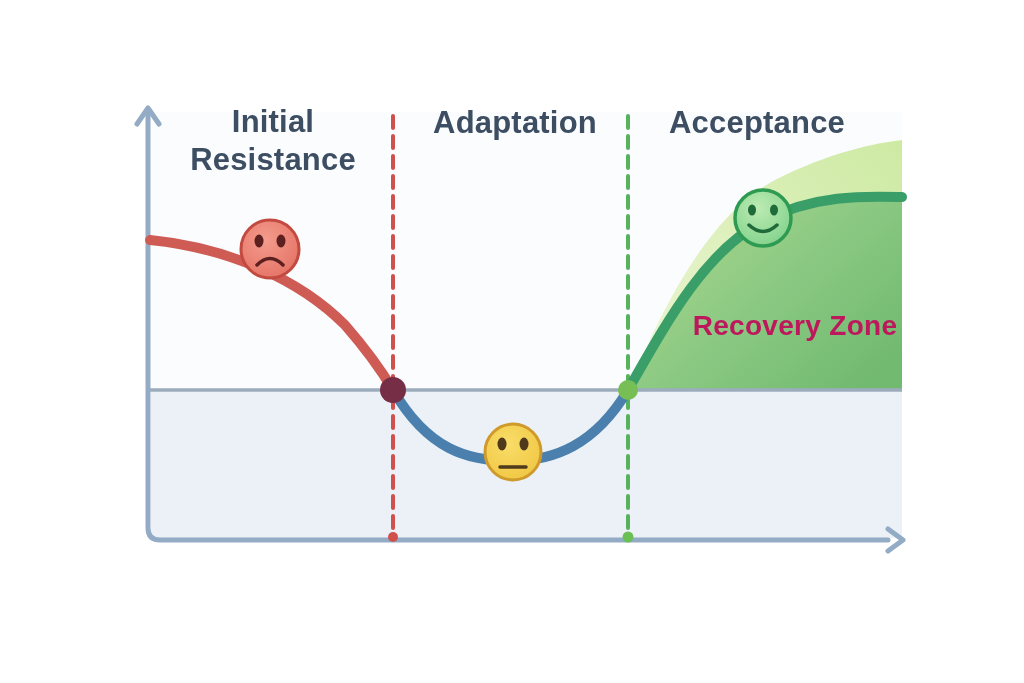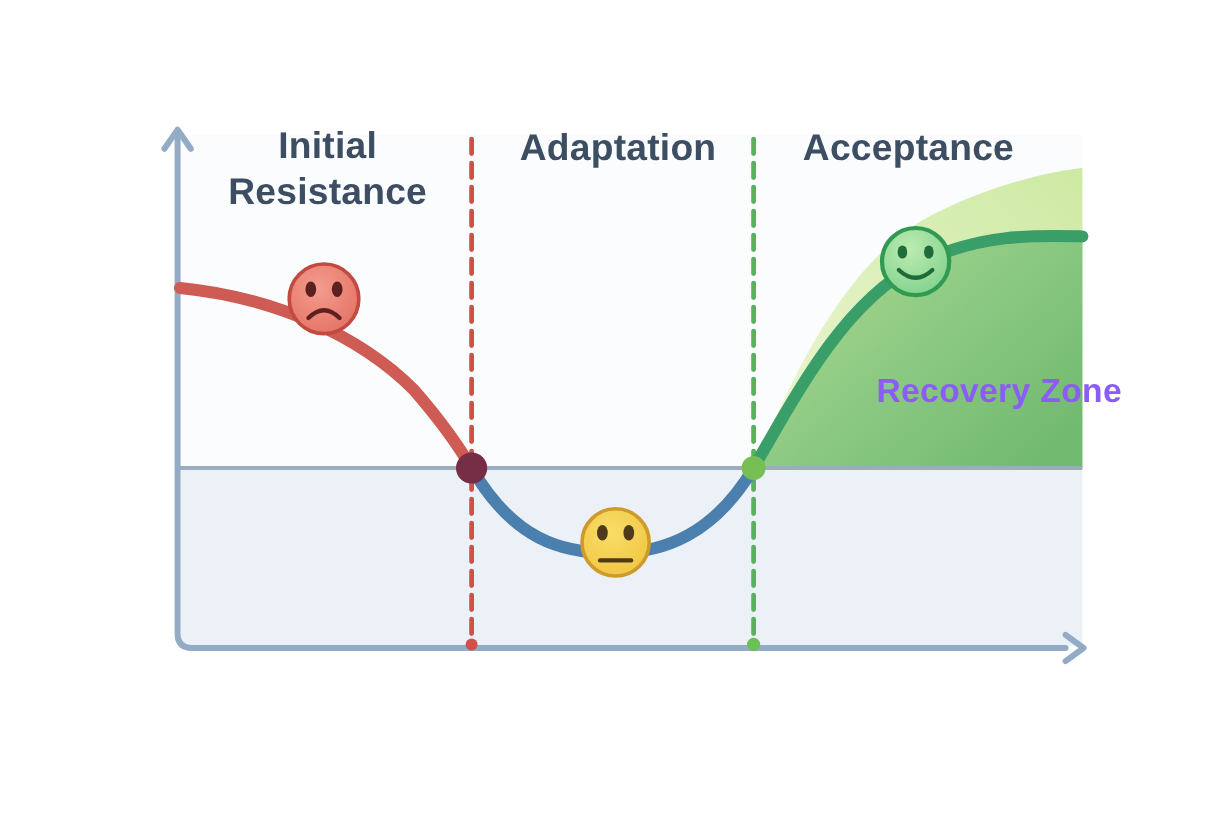--- a/index.html
+++ b/index.html
@@ -22,24 +22,24 @@
     color:#3d4e63;
     letter-spacing:0.2px;
   }
   .lbl-initial{left:158px;top:103px;}
   .lbl-adaptation{left:400px;top:104px;}
   .lbl-acceptance{left:642px;top:104px;}
   .zone-label{
     position:absolute;
     left:655px;top:310px;
     width:280px;
-    text-align:right;
+    text-align:center;
     font-size:28px;
     font-weight:bold;
-    color:#8b5cf6;
+    color:#be185d;
     letter-spacing:0.3px;
   }
 </style>
 </head>
 <body>
 
 <div class="stage">
 
   <svg width="1024" height="683" viewBox="0 0 1024 683">
     <defs>

